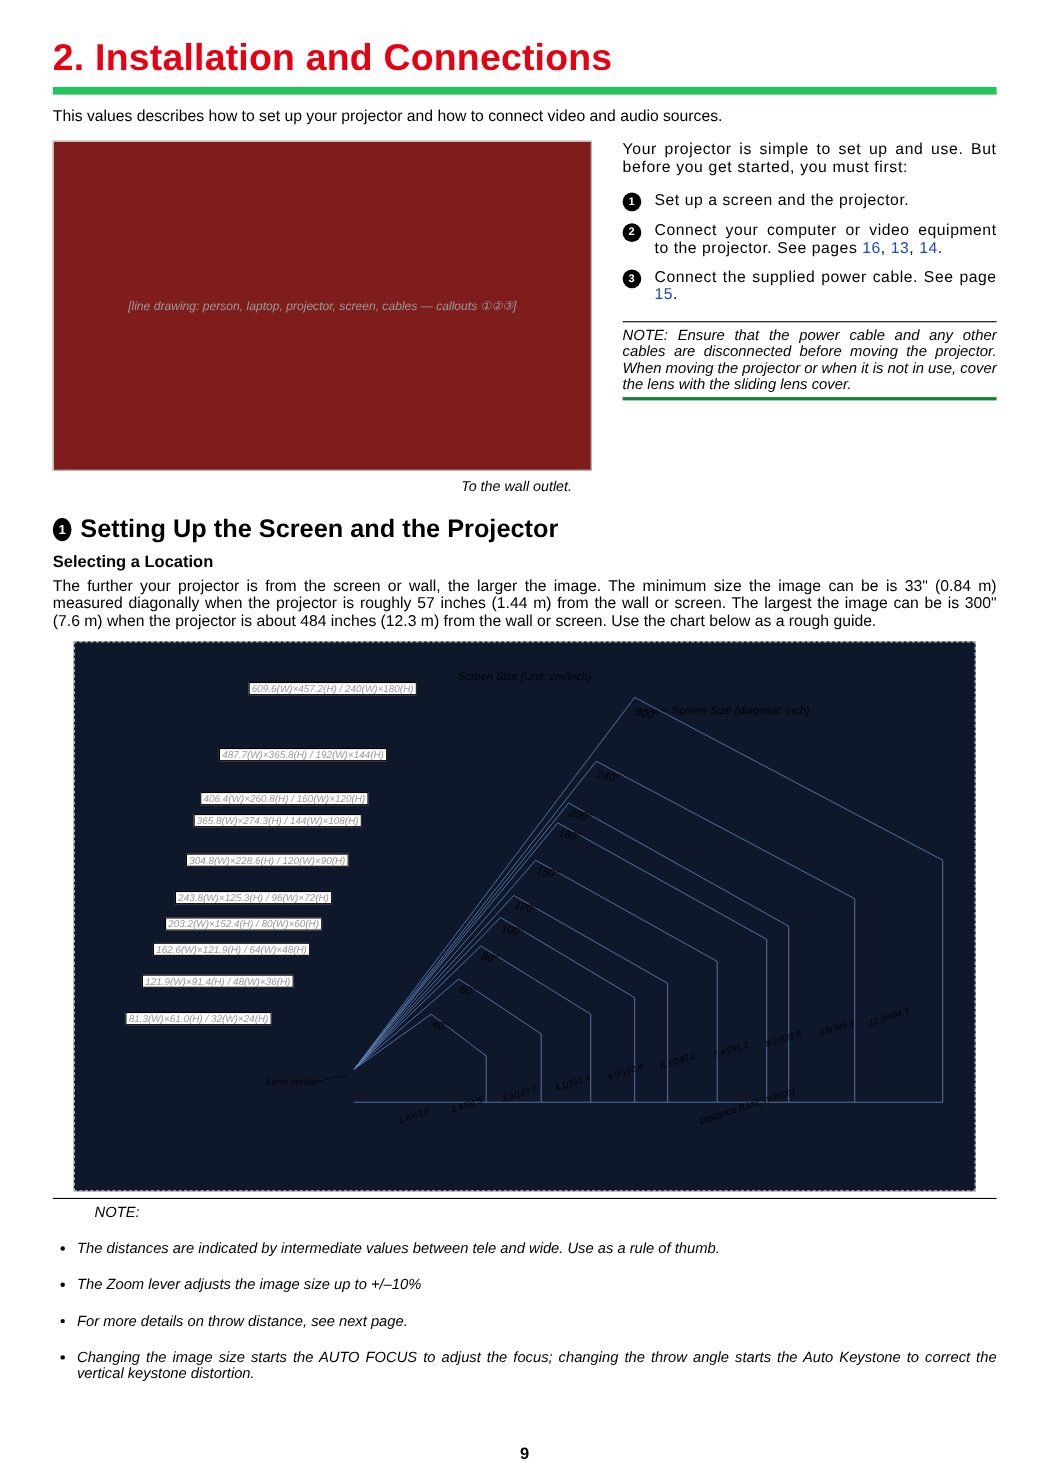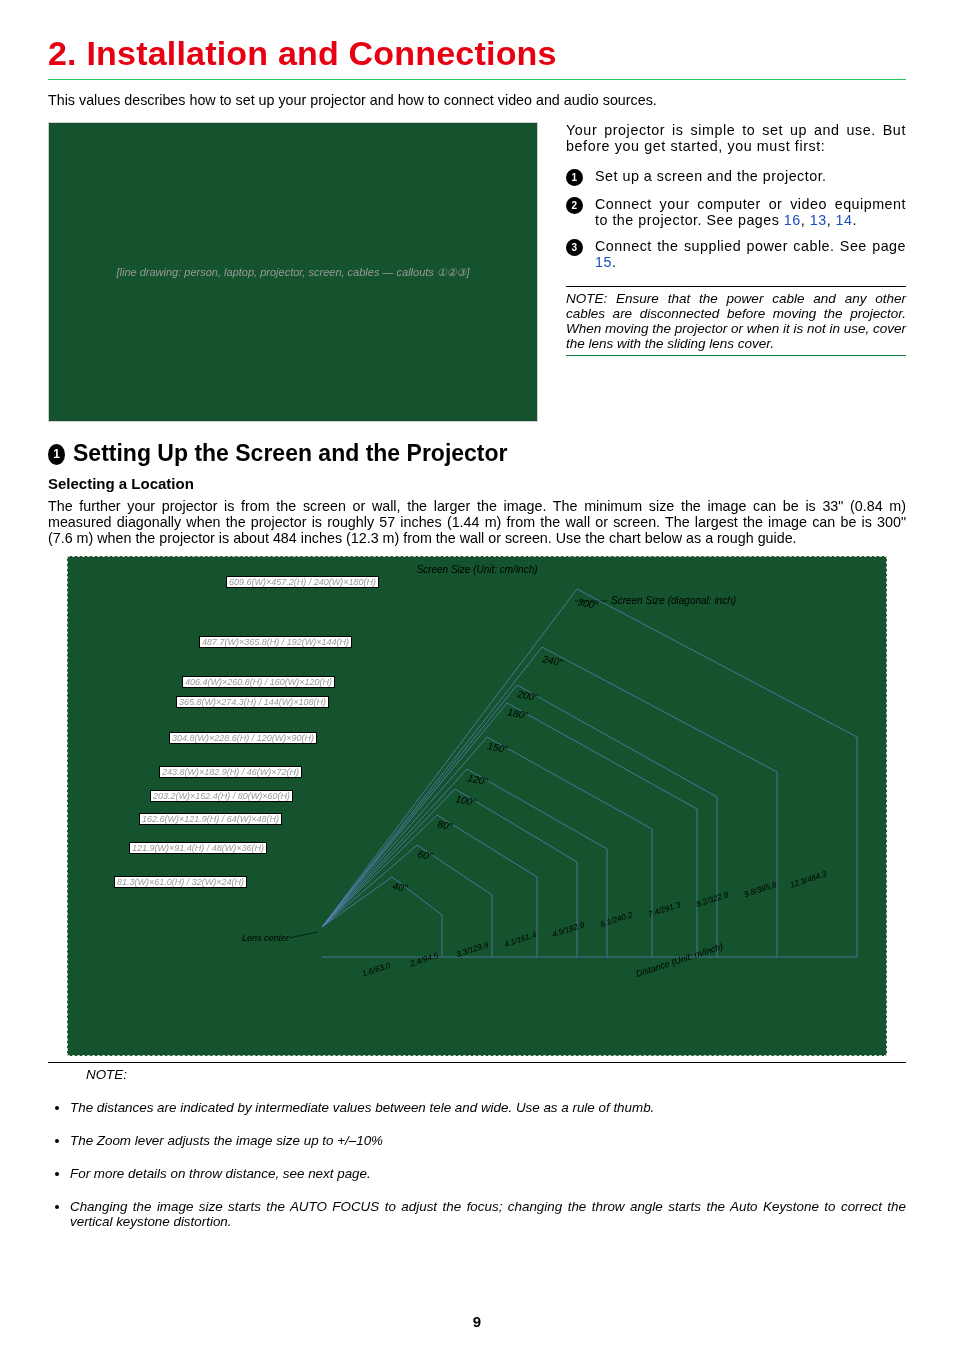--- a/index.html
+++ b/index.html
@@ -11,41 +11,41 @@
     color: #000;
     padding: 34px 48px 20px 48px;
     position: relative;
     font-size: 14.3px;
   }
   h1.chapter {
     font-family: "Arial Black", Arial, sans-serif;
     font-weight: 900;
     font-size: 34px;
     color: #E60012;
-    border-bottom: 1px solid #22c55e;
+    border-bottom: 7px solid #22c55e;
     padding-bottom: 6px;
     margin-bottom: 12px;
     letter-spacing: .2px;
   }
   p.intro { margin-bottom: 14px; text-align: justify; }
   .cols {
     display: flex;
     gap: 28px;
     margin-bottom: 18px;
   }
   .left-col {
     flex: 0 0 490px;
     position: relative;
   }
   .right-col { flex: 1; }
   .illus-placeholder {
     width: 490px;
     height: 300px;
     border: 1px solid #ccc;
-    background: #14532d;
+    background: #7f1d1d;
     display: flex;
     align-items: center;
     justify-content: center;
     color: #999;
     font-size: 11px;
   }
   .illus-placeholder span { font-style: italic; }
   .caption {
     font-style: italic;
     font-size: 13px;
@@ -63,21 +63,21 @@
     width: 17px; height: 17px;
     border-radius: 50%;
     background: #000; color: #fff;
     font-size: 10px; font-weight: bold;
     flex: 0 0 17px;
     margin-top: 1px;
   }
   .steps a.link { color: #1a4bbf; text-decoration: none; }
   .note-box {
     border-top: 1px solid #000;
-    border-bottom: 1px solid #15803d;
+    border-bottom: 3px solid #15803d;
     font-style: italic;
     font-size: 13.5px;
     padding: 4px 0;
     margin-top: 16px;
     text-align: justify;
   }
   h2.section {
     font-family: "Arial Black", Arial, sans-serif;
     font-weight: 900;
     font-size: 23px;
@@ -88,24 +88,24 @@
     gap: 8px;
   }
   h2.section .numcircle { width: 21px; height: 21px; font-size: 12px; }
   h3.subhead { font-size: 15px; font-weight: bold; margin-bottom: 6px; }
   p.body { text-align: justify; margin-bottom: 10px; }
   .figure2 {
     width: 820px;
     height: 500px;
     margin: 0 auto 2px auto;
     display: flex;
-    align-items: flex-start;
+    align-items: flex-end;
     justify-content: center;
     border: 1px dashed #ccc;
-    background: #14532d;
+    background: #0f172a;
     color: #999;
     font-size: 11px;
     font-style: italic;
   }
   hr.sep { border: none; border-top: 1px solid #000; margin-top: 6px; }
   .notes { font-style: italic; font-size: 13.4px; }
   .notes .notehead { margin-top: 4px; margin-left: 38px; }
   .notes ul { list-style: disc; padding-left: 22px; }
   .notes li { text-align: justify; margin-top: 18px; }
   .pagenum { text-align: center; font-weight: bold; font-size: 15px; position: absolute; bottom: 18px; left: 0; right: 0; }
@@ -124,20 +124,21 @@
 
 <h1 class="chapter">2. Installation and Connections</h1>
 
 <p class="intro">This values describes how to set up your projector and how to connect video and audio sources.</p>
 
 <div class="cols">
   <div class="left-col">
     <div class="illus-placeholder">
       <span>[line drawing: person, laptop, projector, screen, cables — callouts ①②③]</span>
     </div>
+    <div class="caption">To the wall outlet.</div>
   </div>
   <div class="right-col">
     <p>Your projector is simple to set up and use. But before you get started, you must first:</p>
     <ul class="steps">
       <li>
         <span class="numcircle">1</span>
         <span>Set up a screen and the projector.</span>
       </li>
       <li>
         <span class="numcircle">2</span>
@@ -190,21 +191,21 @@
 
     <text x="165" y="384" font-size="9" font-family="Arial">Lens center</text>
     <line x1="212" y1="381" x2="240" y2="375" stroke="#000" stroke-width=".6"></line>
 
     <g id="dim-boxes">
         <foreignObject x="102" y="18" width="200" height="14"><div style="text-align: right;"><span class="dim-label">609.6(W)×457.2(H) / 240(W)×180(H)</span></div></foreignObject>
         <foreignObject x="75" y="78" width="200" height="14"><div style="text-align: right; text-decoration: underline;"><span class="dim-label">487.7(W)×365.8(H) / 192(W)×144(H)</span></div></foreignObject>
         <foreignObject x="58" y="118" width="200" height="14"><div style="text-align: right;"><span class="dim-label">406.4(W)×260.8(H) / 160(W)×120(H)</span></div></foreignObject>
         <foreignObject x="52" y="138" width="200" height="14"><div style="text-align: right;"><span class="dim-label">365.8(W)×274.3(H) / 144(W)×108(H)</span></div></foreignObject>
         <foreignObject x="40" y="174" width="200" height="14"><div style="text-align: right;"><span class="dim-label">304.8(W)×228.6(H) / 120(W)×90(H)</span></div></foreignObject>
-        <foreignObject x="25" y="208" width="200" height="14"><div style="text-align: right;"><span class="dim-label">243.8(W)×182.9(H) / 46(W)×72(H)</span></div></foreignObject>
+        <foreignObject x="25" y="208" width="200" height="14"><div style="text-align: right;"><span class="dim-label">243.8(W)×125.3(H) / 96(W)×72(H)</span></div></foreignObject>
         <foreignObject x="16" y="232" width="200" height="14"><div style="text-align: right;"><span class="dim-label">203.2(W)×152.4(H) / 80(W)×60(H)</span></div></foreignObject>
         <foreignObject x="5" y="255" width="200" height="14"><div style="text-align: right;"><span class="dim-label">162.6(W)×121.9(H) / 64(W)×48(H)</span></div></foreignObject>
         <foreignObject x="-10" y="284" width="200" height="14"><div style="text-align: right;"><span class="dim-label">121.9(W)×91.4(H) / 48(W)×36(H)</span></div></foreignObject>
         <foreignObject x="-30" y="318" width="200" height="14"><div style="text-align: right;"><span class="dim-label">81.3(W)×61.0(H) / 32(W)×24(H)</span></div></foreignObject>
       </g>
 
     <g id="diag-labels">
         <text x="500" y="48" font-size="10" font-family="Arial" transform="rotate(12 500 48)">300"</text>
         <text x="465" y="105" font-size="10" font-family="Arial" transform="rotate(12 465 105)">240"</text>
         <text x="440" y="140" font-size="10" font-family="Arial" transform="rotate(12 440 140)">200"</text>

